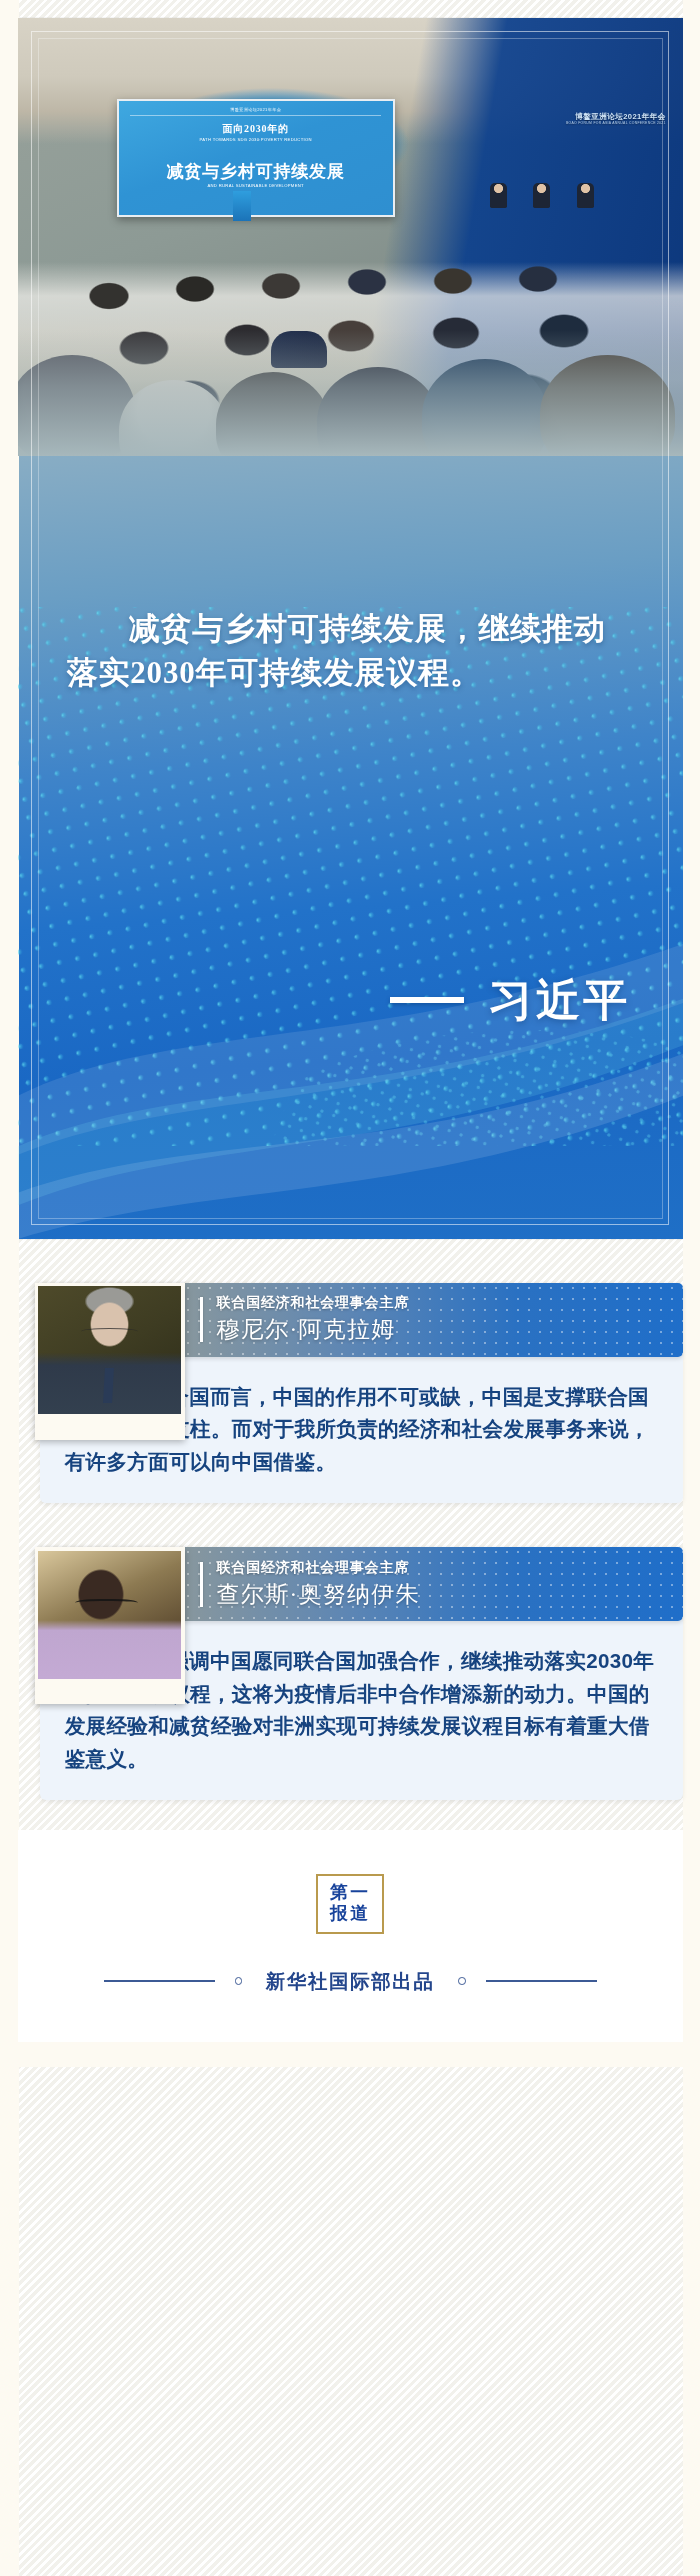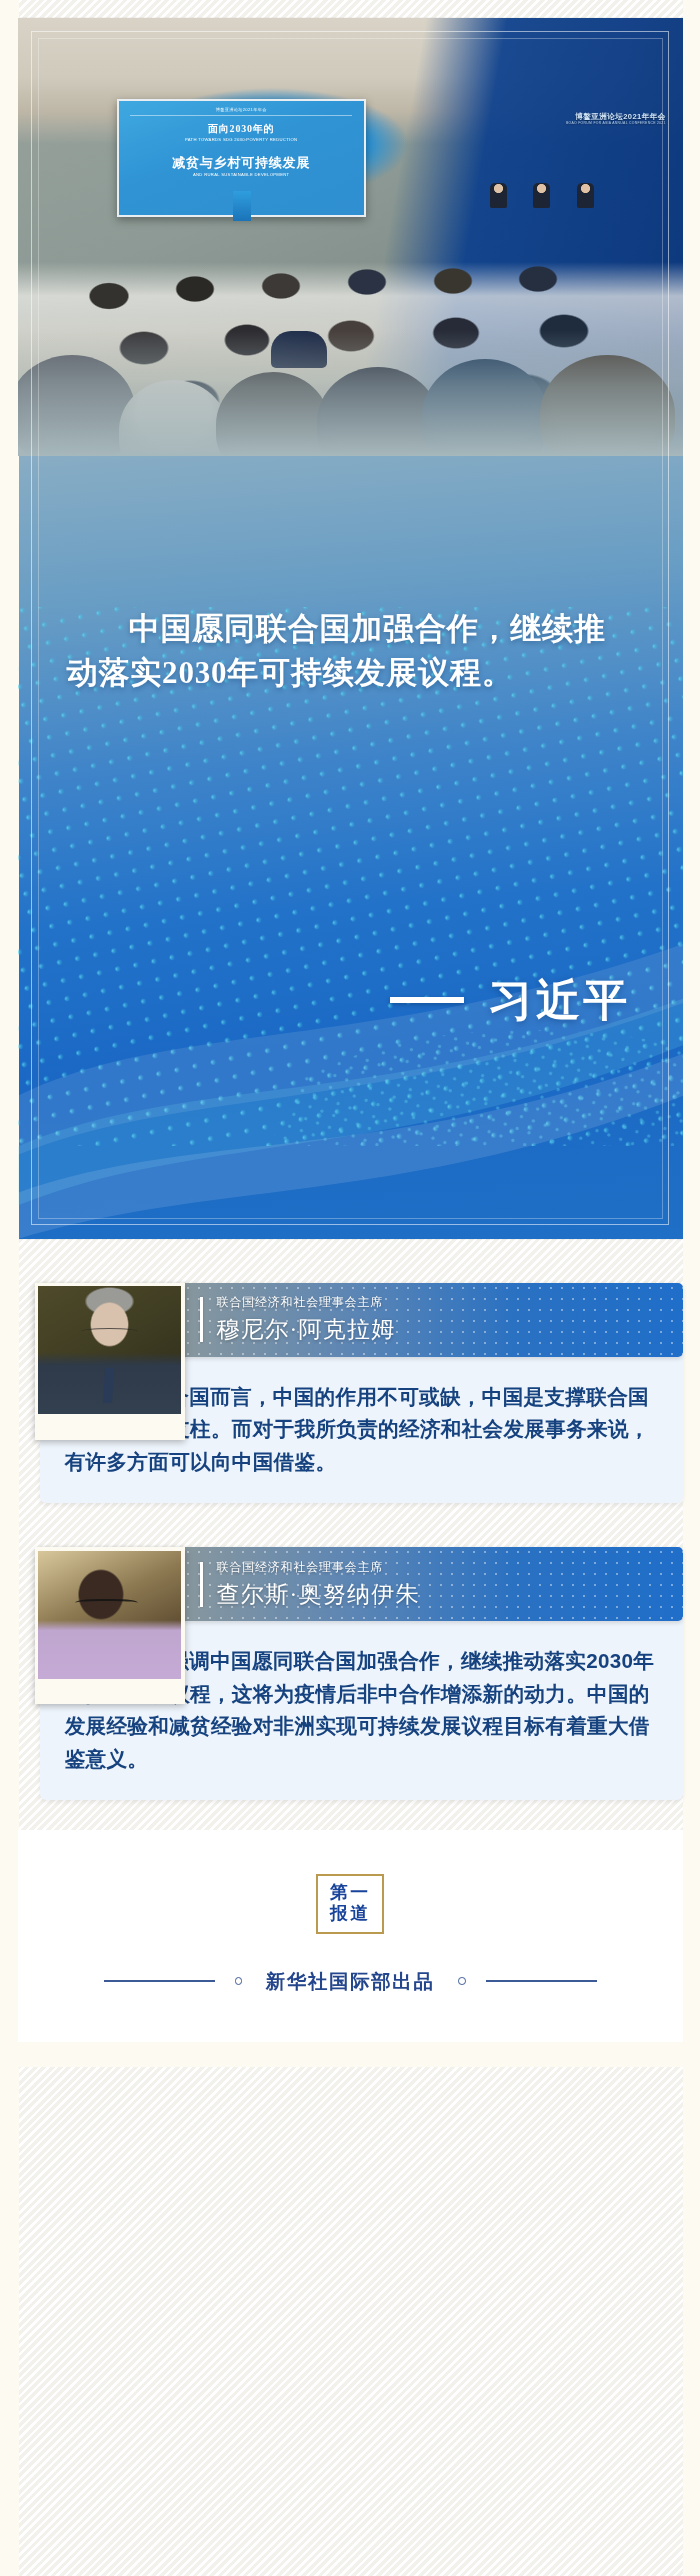--- a/index.html
+++ b/index.html
@@ -118,39 +118,39 @@
       
       linear-gradient(0deg, #9c8e76 0px, #b6a88c 59px, rgba(182,168,140,0) 143px),
       
       linear-gradient(160deg, #9aa39c 0%, #8d9a95 40%, #6f7a76 100%);
     filter: saturate(1.05);
   }
   
   .screen {
     position: absolute;
     left: 99px; top: 81px;
-    width: 249px; height: 118px;
+    width: 278px; height: 118px;
     background: linear-gradient(160deg,#3fa8e0 0%, #2f93d4 45%, #2f8fd0 100%);
     border: 2.5px solid #e9eef2;
     box-shadow: 0 2.5px 8.4px rgba(0,0,0,0.35);
     color: #fff;
     text-align: center;
     padding-top: 6.7px;
     z-index: 2;
   }
   .screen .sc-top {
     font-size: 4.2px; letter-spacing: 0.3px; opacity: .95;
     border-bottom: 0.8px solid rgba(255,255,255,.5);
     padding-bottom: 2.5px; margin: 0 11.8px 5.9px 11.8px;
     font-family: "Liberation Sans", sans-serif;
   }
   .screen .sc-l1 { font-size: 10px; font-weight: bold; letter-spacing: 0.8px; }
   .screen .sc-l2 { font-size: 4.2px; letter-spacing: 0.3px; margin-top: 0.8px;
                    font-family: "Liberation Sans", sans-serif; }
-  .screen .sc-l3 { font-size: 13px; font-weight: bold; letter-spacing: 0.8px; margin-top: 12px; }
+  .screen .sc-l3 { font-size: 17px; font-weight: bold; letter-spacing: 0.8px; margin-top: 18px; }
   .screen .sc-l4 { font-size: 4.2px; letter-spacing: 0.3px; margin-top: 0.8px;
                    font-family: "Liberation Sans", sans-serif; }
   .podium {
     position: absolute;
     left: 215px; top: 173px; width: 18.5px; height: 30px;
     background: linear-gradient(180deg,#2f9ede,#1b73b8);
     z-index: 3;
   }
   .backdrop-logo {
     position: absolute;
@@ -251,21 +251,21 @@
     padding-left: 160px;
     box-shadow: 0 1.7px 4.2px rgba(0,0,0,0.13);
     overflow: hidden;
   }
   .spk-head .bar {
     width: 3.4px; height: 45px; background: #fff; margin-right: 13.5px; flex: 0 0 3.4px;
     box-shadow: 0 0 2.5px rgba(0,0,0,.2);
   }
   .spk-txt { color: #fff; }
   .spk-role {
-    font-size: 12px; font-weight: normal; letter-spacing: 0.8px;
+    font-size: 14px; font-weight: bold; letter-spacing: 0.8px;
     margin-bottom: 2.5px;
     text-shadow: 0 0.8px 2.5px rgba(0,0,0,.3);
   }
   .spk-name {
     font-size: 23px; font-weight: normal; letter-spacing: 1.3px;
     text-shadow: 0 0.8px 3.4px rgba(0,0,0,.32);
   }
 
   
   .portrait {
@@ -429,21 +429,21 @@
       <rect x="0" y="0" width="790" height="640" fill="url(#dotp)"></rect>
       <path d="M330 560 Q520 470 790 520 L790 640 L300 640 Z" fill="url(#dotp2)"></path>
     </svg>
 
     <svg class="wave" style="left:0;top:825px;width:665px;height:396px;" viewBox="0 0 790 470" preserveAspectRatio="none">
       <path d="M0 300 C180 210 420 250 790 120 L790 190 C430 320 200 290 0 370 Z" fill="#ffffff" fill-opacity="0.10"></path>
       <path d="M0 360 C200 275 430 315 790 185 L790 240 C440 380 210 345 0 430 Z" fill="#7fe6f4" fill-opacity="0.16"></path>
       <path d="M0 415 C210 340 450 380 790 250 L790 300 C460 430 230 400 0 470 Z" fill="#ffffff" fill-opacity="0.12"></path>
     </svg>
 
-    <div class="quote">中国愿同联合国加强合作，继续推动落实2030年可持续发展议程。</div>
+    <div class="quote">减贫与乡村可持续发展，继续推动落实2030年可持续发展议程。</div>
 
     <div class="attrib">
       <span class="dash"></span>
       <span class="name">习近平</span>
     </div>
 
     <div class="hero-frame"></div>
     <div class="hero-frame2"></div>
   </div>
 

